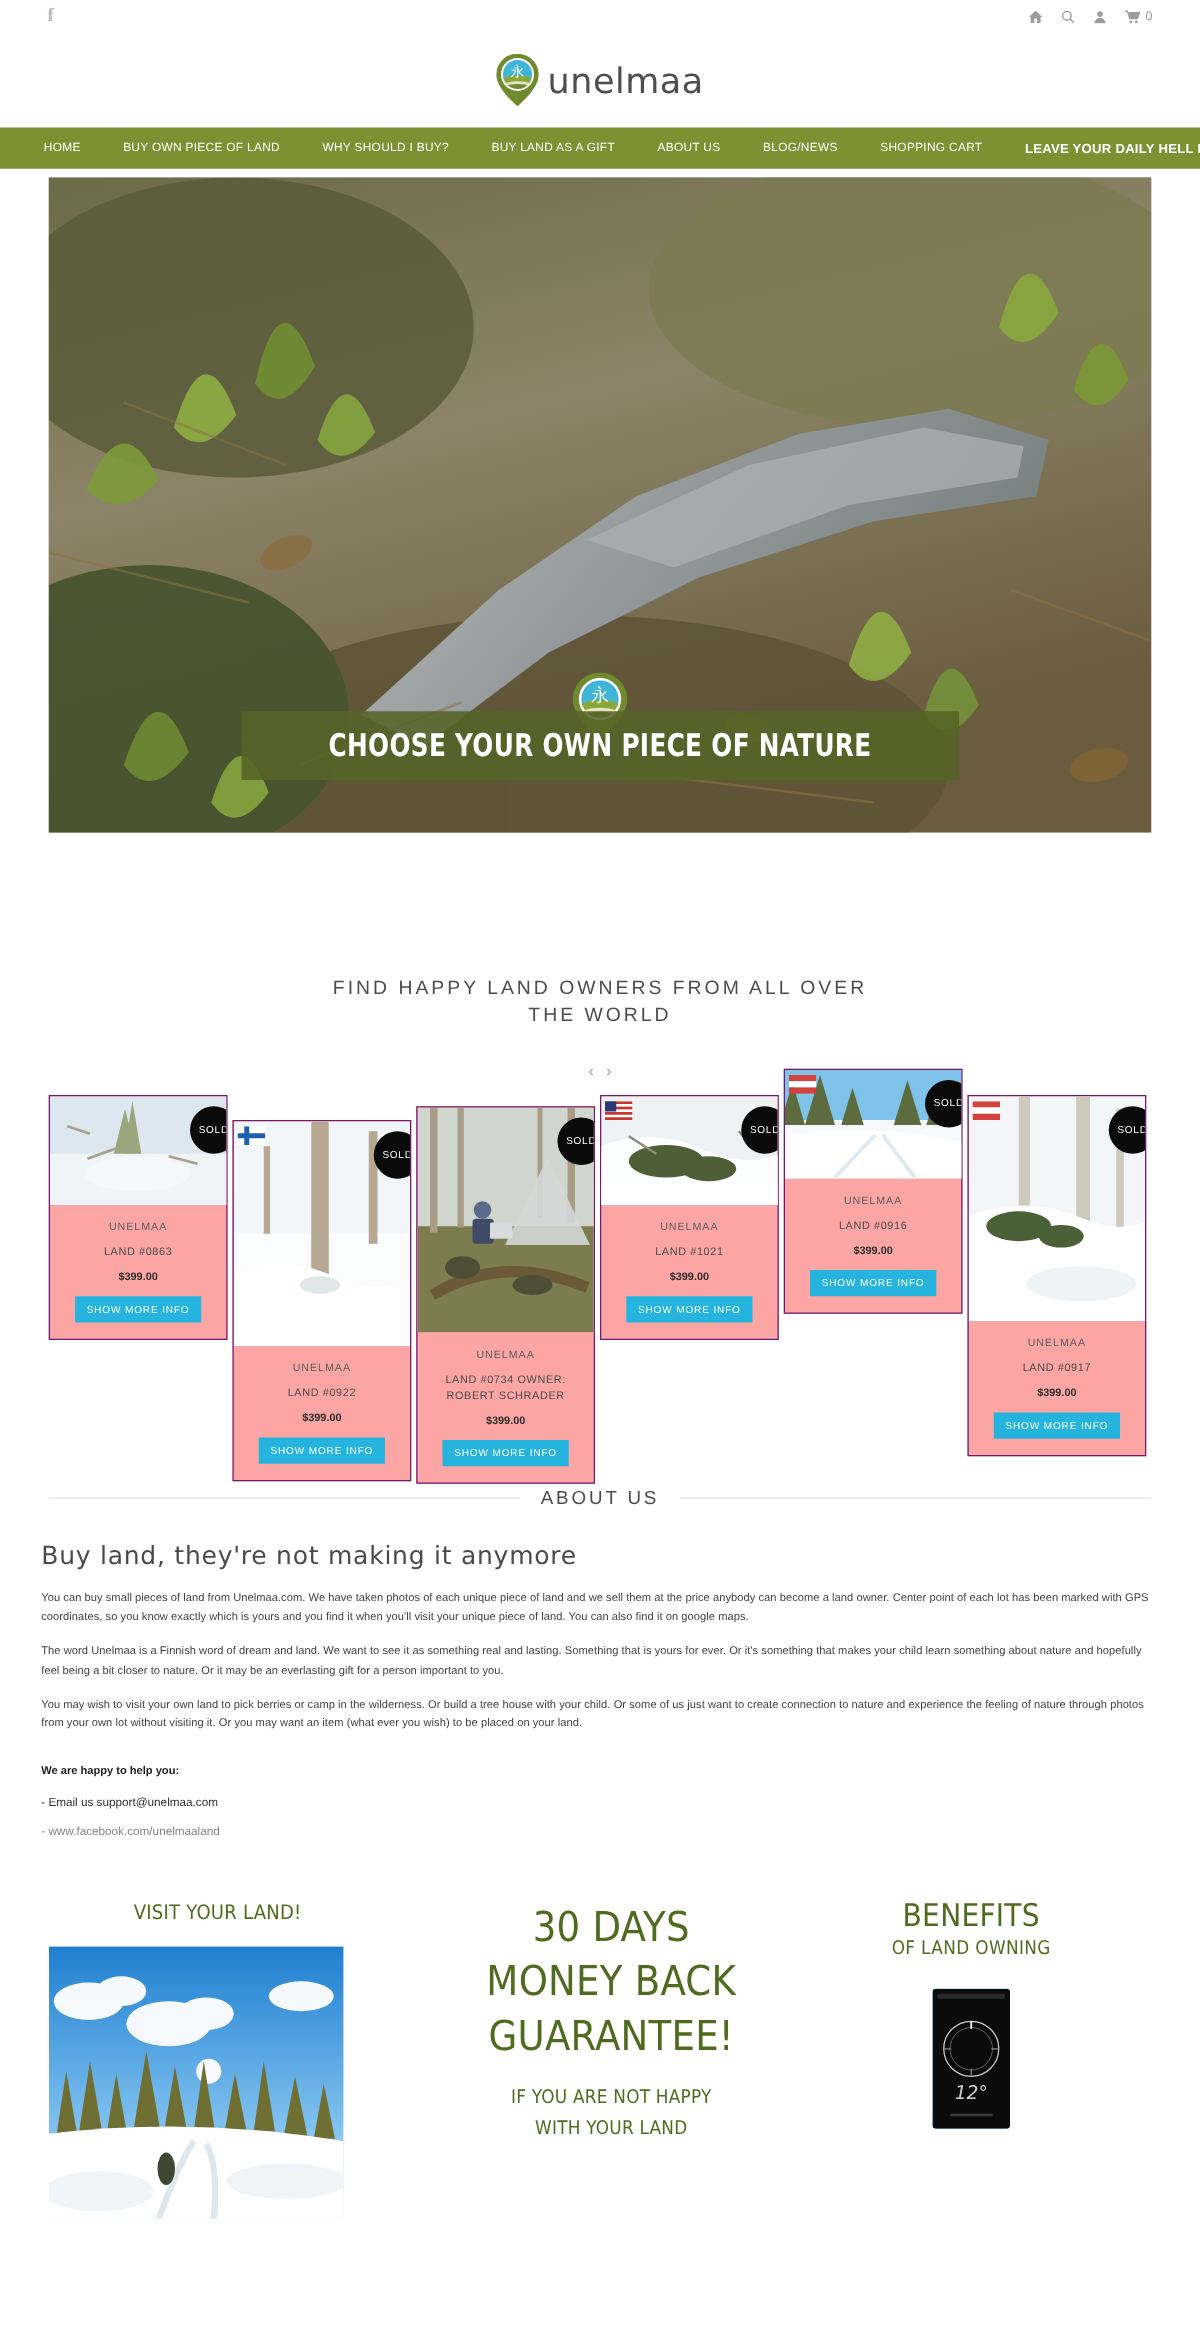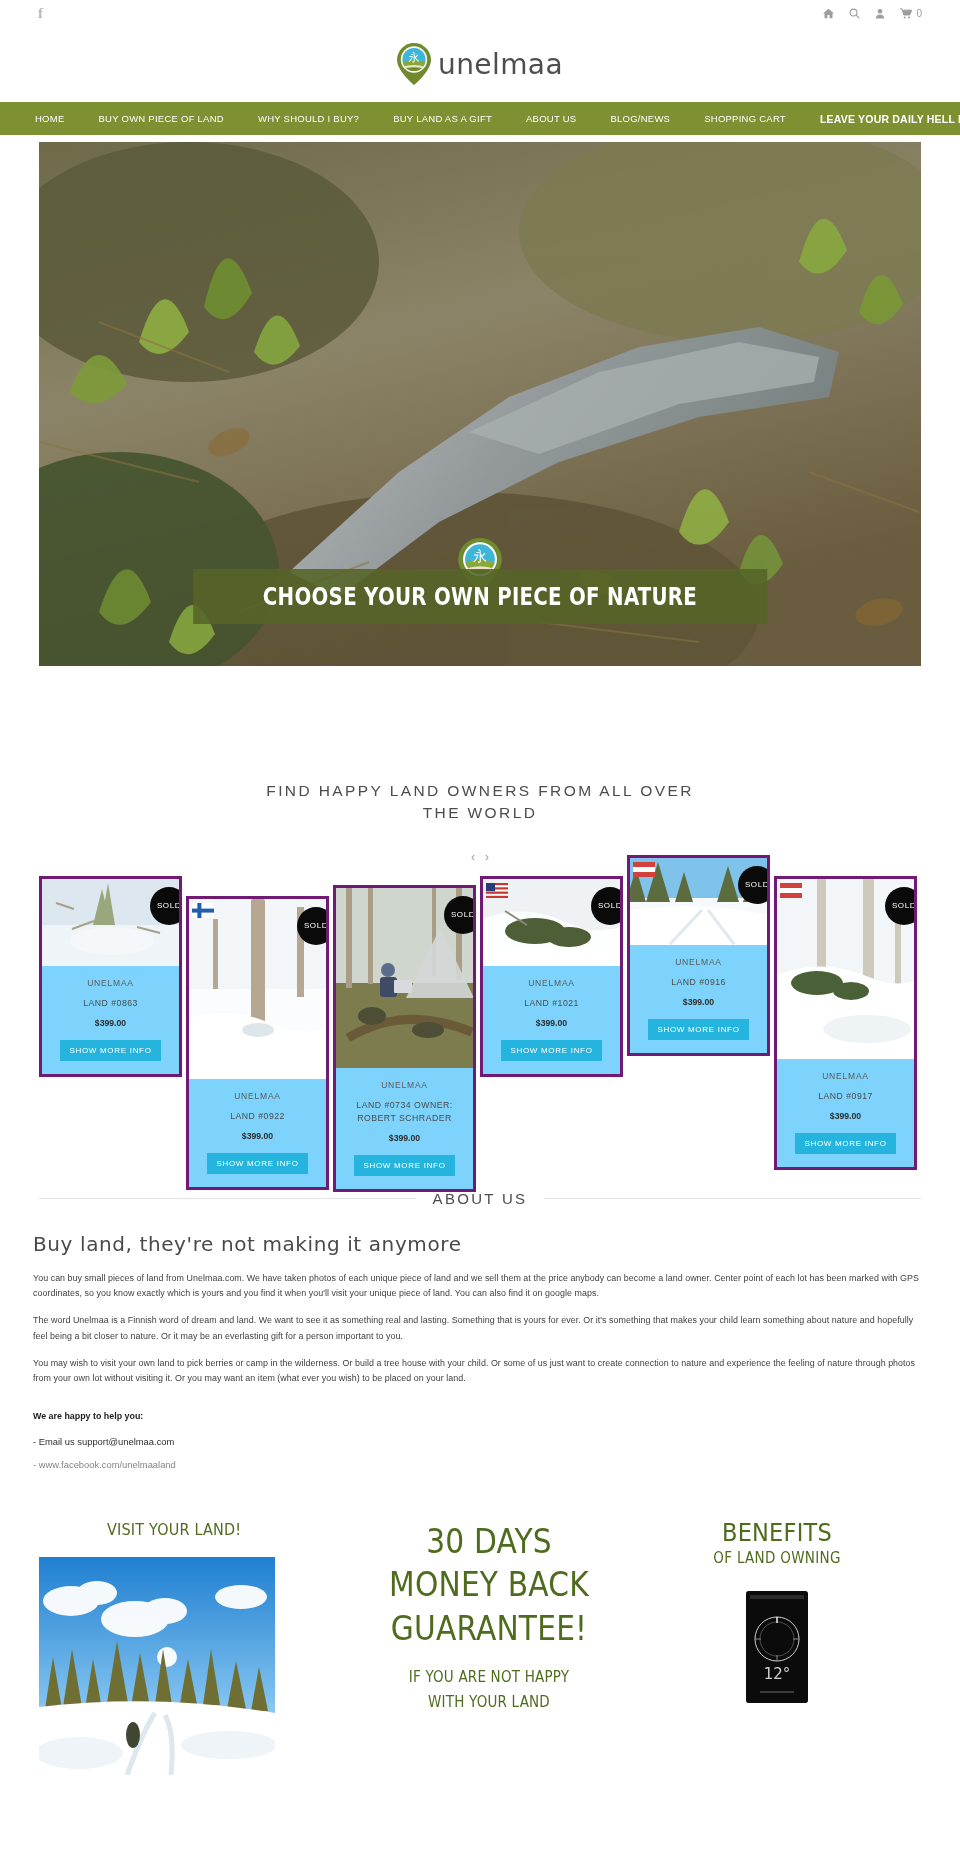--- a/index.html
+++ b/index.html
@@ -150,22 +150,22 @@
   
   .cards {
     position: relative;
     padding: 0 39px;
     margin-top: 11px;
     height: 290px;
   }
   .card {
     position: absolute;
     width: 117px;
-    background: #7dd3fc;
-    border: 3px solid #701a75;
+    background: #fca5a5;
+    border: 1px solid #701a75;
     overflow: visible;
   }
   .card-imgbox { position: relative; width: 100%; overflow: hidden; }
   .sold-badge {
     position: absolute;
     top: 8px; right: -9px;
     width: 38px; height: 38px;
     border-radius: 50%;
     background: #0a0a0a;
     color: #fff;
@@ -257,20 +257,21 @@
   .mb-sub { font-size: 15px; line-height: 1.5; margin-top: 16px; }
   .benefits-title { font-size: 25px; line-height: 1.0; margin-bottom: 4px; }
   .benefits-sub { font-size: 15px; letter-spacing: 0.3px; margin-bottom: 24px; }
   .phone {
     width: 62px; height: 112px;
     margin: 0 auto;
     background: #0ea5e9;
     border-radius: 3px;
     position: relative;
     overflow: hidden;
+    font-style: italic;
   }
 
   svg { display: block; }
 </style>
 </head>
 <body>
 
 <div class="topbar">
   <div class="topbar-left">
     <span class="fb-icon">f</span>

